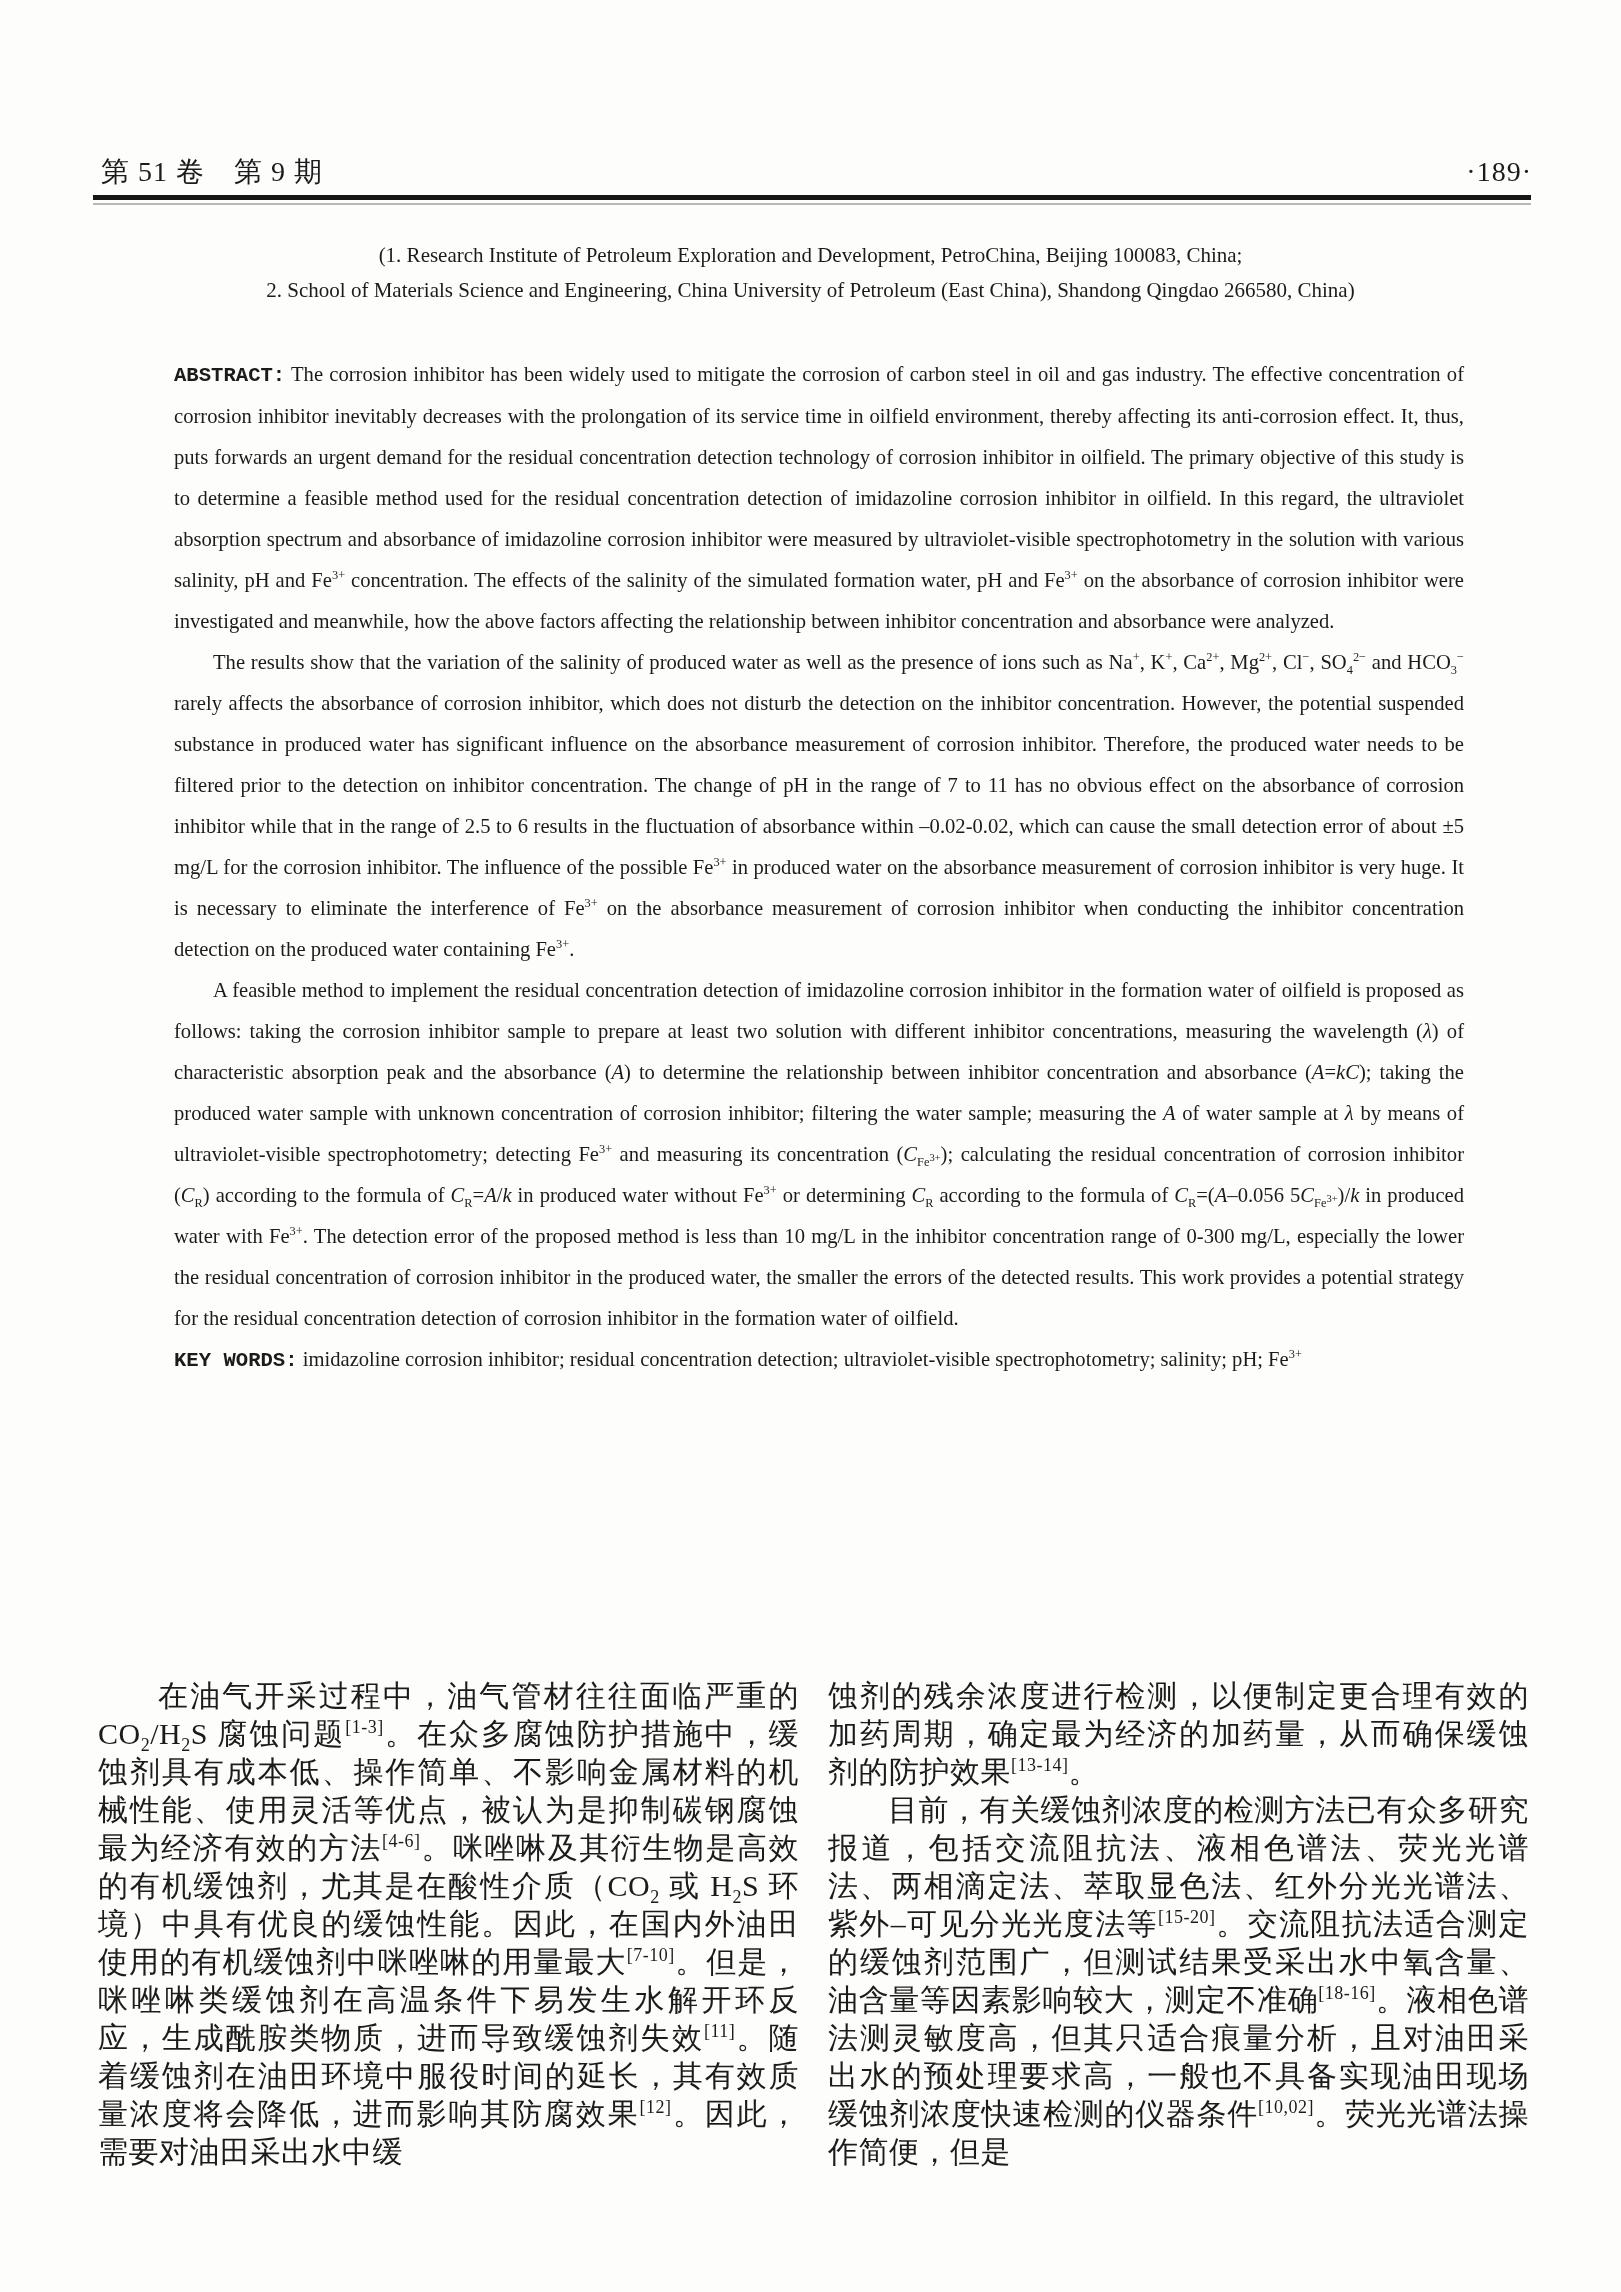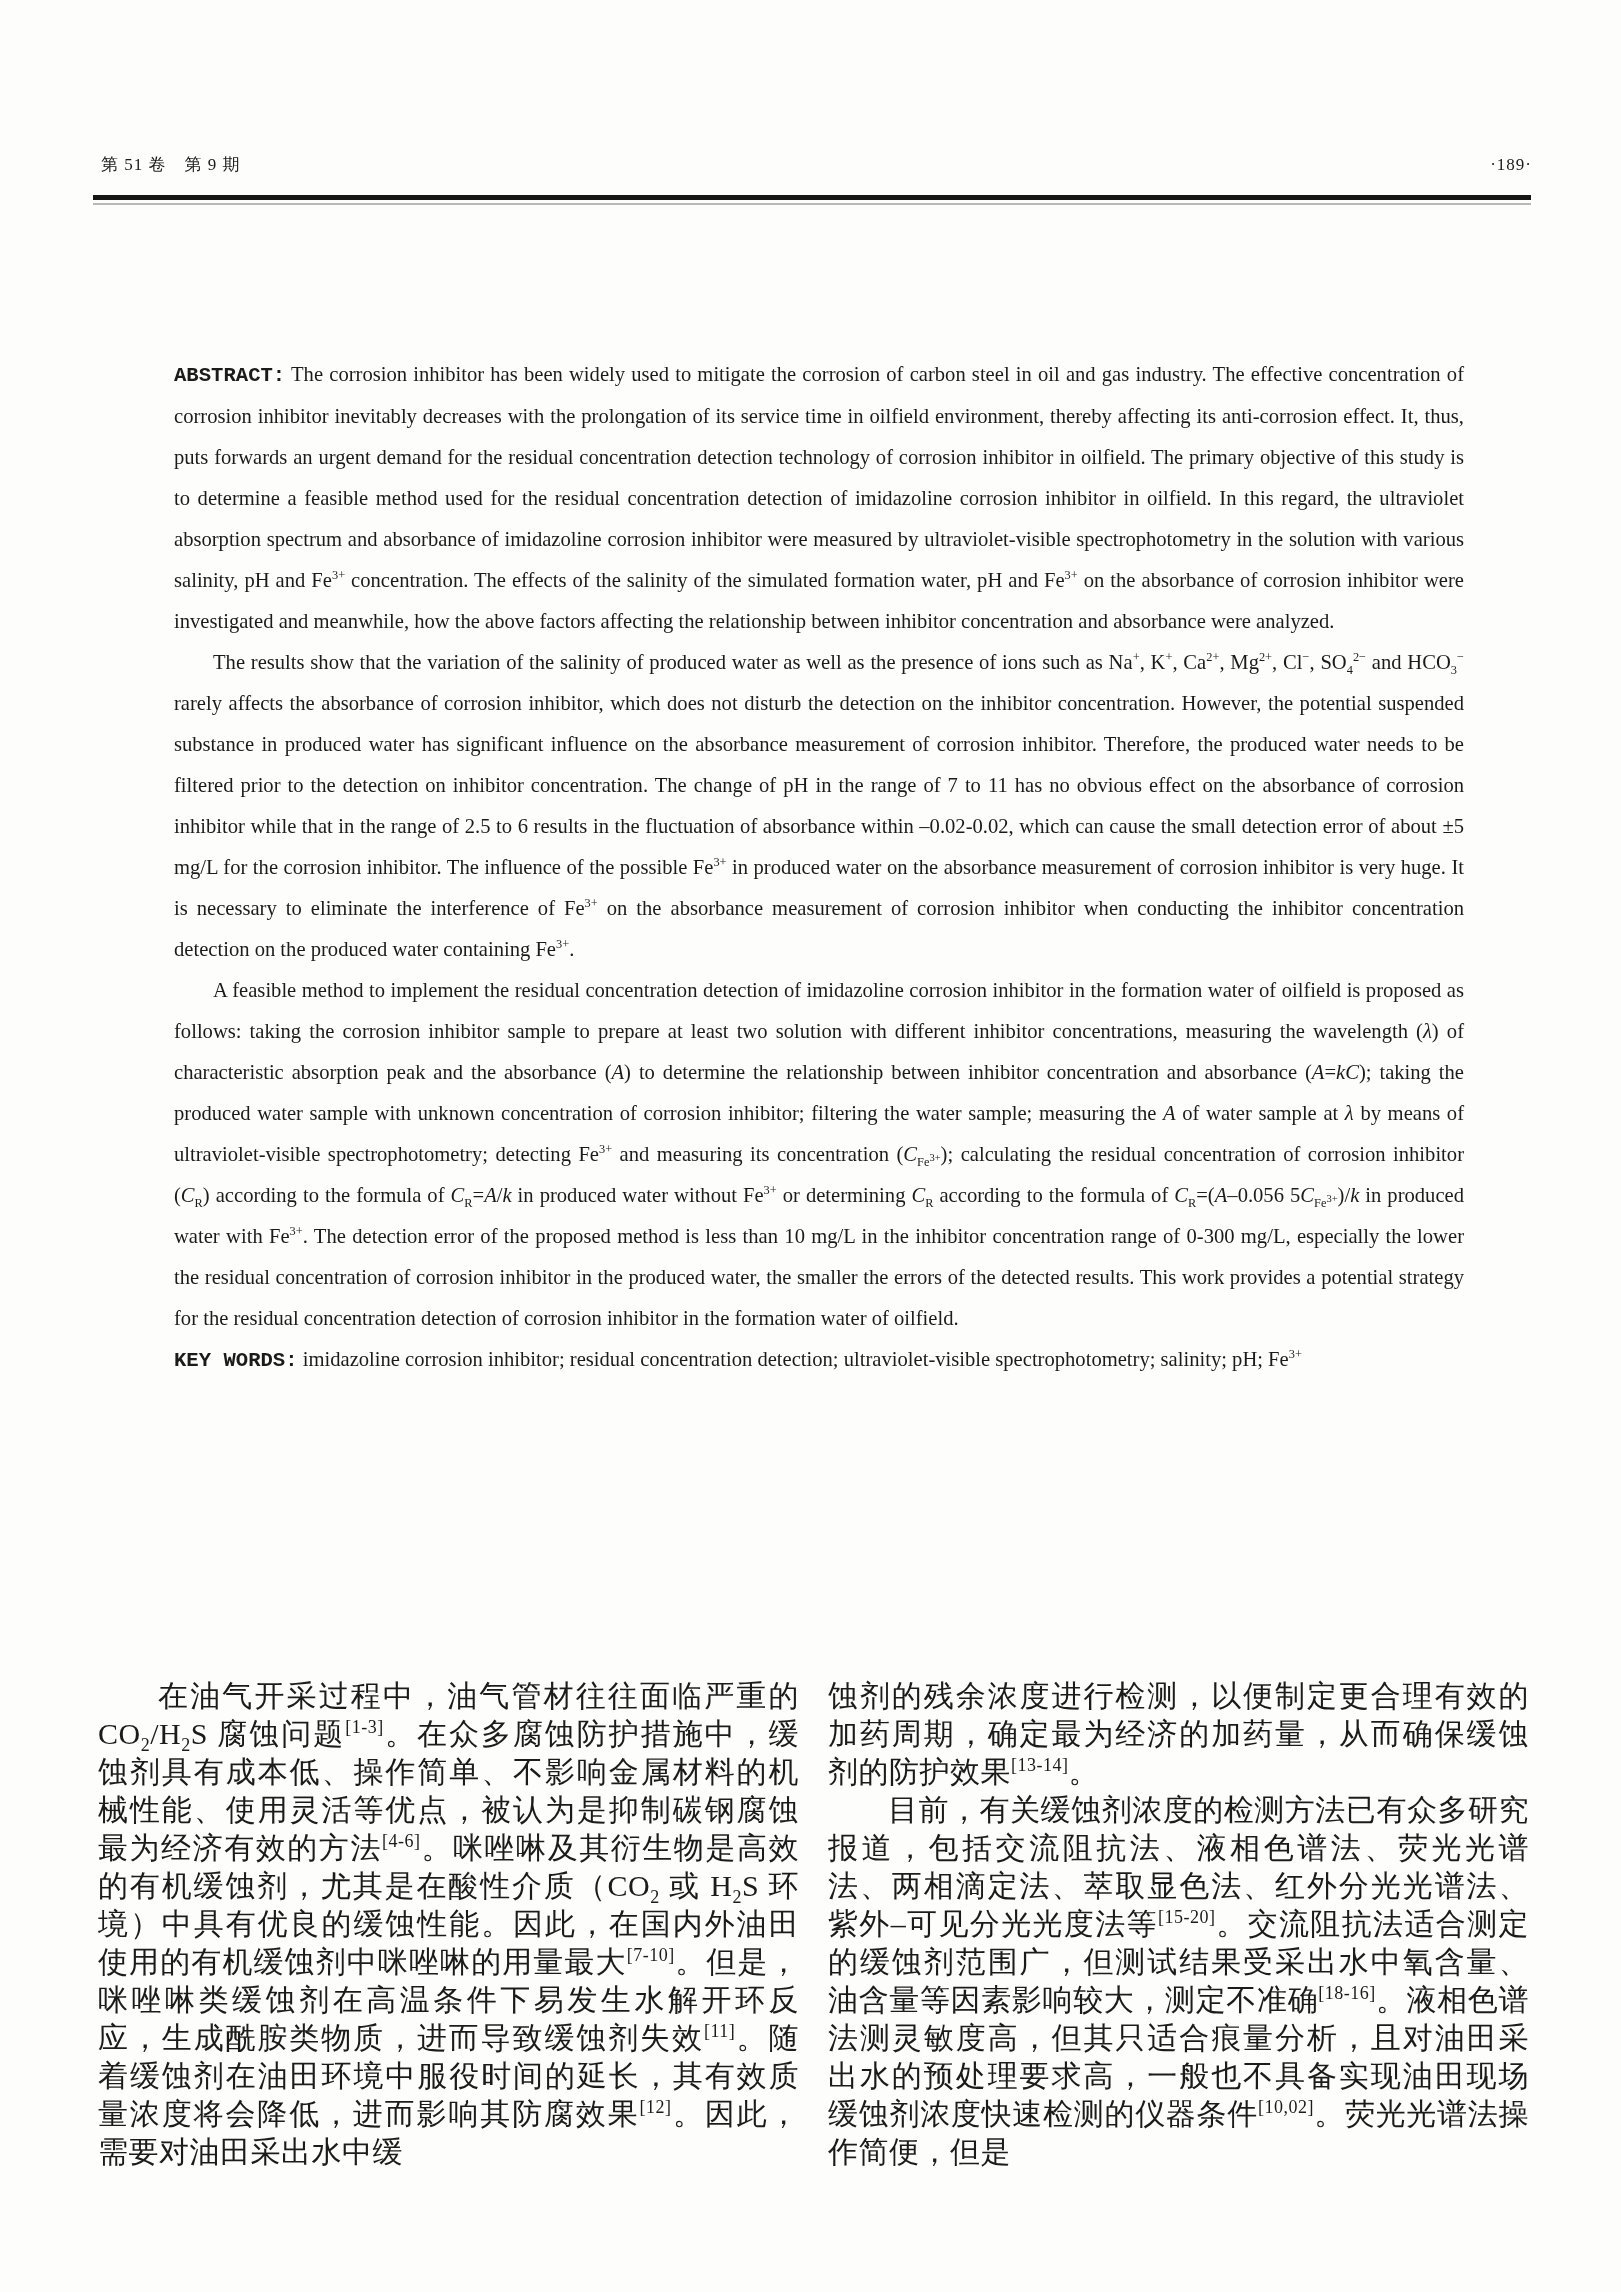--- a/index.html
+++ b/index.html
@@ -14,21 +14,21 @@
   }
   p{margin:0;padding:0;}
   sup{font-size:0.60em;line-height:0;vertical-align:super;}
   sub{font-size:0.60em;line-height:0;vertical-align:sub;}
   sub sup{font-size:0.85em;}
   i{font-style:italic;}
 
   .header{
     position:absolute;top:153px;left:101px;width:1431px;
     display:flex;justify-content:space-between;align-items:baseline;
-    font-size:17px;letter-spacing:1px;white-space:nowrap;
+    font-size:28px;letter-spacing:1px;white-space:nowrap;
   }
   .rule-thick{position:absolute;top:195px;left:93px;width:1438px;height:4.9px;background:#161616;}
   .rule-thin{position:absolute;top:203px;left:93px;width:1438px;height:2px;background:#b8b8b8;}
 
   .affiliations{
     position:absolute;top:238px;left:0;width:1621px;
     text-align:center;font-size:21px;line-height:35px;
   }
 
   .abstract{
@@ -54,20 +54,24 @@
 <div class="page">
 
   <div class="header">
     <span>第 51 卷　第 9 期</span>
     <span>·189·</span>
   </div>
 
   <div class="rule-thick"></div>
   <div class="rule-thin"></div>
 
+  <div class="affiliations">
+    <div>(1. Research Institute of Petroleum Exploration and Development, PetroChina, Beijing 100083, China;</div>
+    <div>2. School of Materials Science and Engineering, China University of Petroleum (East China), Shandong Qingdao 266580, China)</div>
+  </div>
 
   <div class="abstract">
     <p><b>ABSTRACT:</b><span> The corrosion inhibitor has been widely used to mitigate the corrosion of carbon steel in oil and gas industry. The effective concentration of corrosion inhibitor inevitably decreases with the prolongation of its service time in oilfield environment, thereby affecting its anti-corrosion effect. It, thus, puts forwards an urgent demand for the residual concentration detection technology of corrosion inhibitor in oilfield. The primary objective of this study is to determine a feasible method used for the residual concentration detection of imidazoline corrosion inhibitor in oilfield. In this regard, the ultraviolet absorption spectrum and absorbance of imidazoline corrosion inhibitor were measured by ultraviolet-visible spectrophotometry in the solution with various salinity, pH and Fe<sup>3+</sup> concentration. The effects of the salinity of the simulated formation water, pH and Fe<sup>3+</sup> on the absorbance of corrosion inhibitor were investigated and meanwhile, how the above factors affecting the relationship between inhibitor concentration and absorbance were analyzed.</span></p>
     <p class="indent">The results show that the variation of the salinity of produced water as well as the presence of ions such as Na<sup>+</sup>, K<sup>+</sup>, Ca<sup>2+</sup>, Mg<sup>2+</sup>, Cl<sup>−</sup>, SO<sub>4</sub><sup>2−</sup> and HCO<sub>3</sub><sup>−</sup> rarely affects the absorbance of corrosion inhibitor, which does not disturb the detection on the inhibitor concentration. However, the potential suspended substance in produced water has significant influence on the absorbance measurement of corrosion inhibitor. Therefore, the produced water needs to be filtered prior to the detection on inhibitor concentration. The change of pH in the range of 7 to 11 has no obvious effect on the absorbance of corrosion inhibitor while that in the range of 2.5 to 6 results in the fluctuation of absorbance within –0.02-0.02, which can cause the small detection error of about ±5 mg/L for the corrosion inhibitor. The influence of the possible Fe<sup>3+</sup> in produced water on the absorbance measurement of corrosion inhibitor is very huge. It is necessary to eliminate the interference of Fe<sup>3+</sup> on the absorbance measure­ment of corrosion inhibitor when conducting the inhibitor concentration detection on the produced water containing Fe<sup>3+</sup>.</p>
     <p class="indent">A feasible method to implement the residual concentration detection of imidazoline corrosion inhibitor in the formation water of oilfield is proposed as follows: taking the corrosion inhibitor sample to prepare at least two solution with different inhibitor concentrations, measuring the wavelength (<i>λ</i>) of characteristic absorption peak and the absorbance (<i>A</i>) to determine the relationship between inhibitor concentration and absorbance (<i>A</i>=<i>kC</i>); taking the produced water sample with unknown concen­tration of corrosion inhibitor; filtering the water sample; measuring the <i>A</i> of water sample at <i>λ</i> by means of ultraviolet-visible spectrophotometry; detecting Fe<sup>3+</sup> and measuring its concentration (<i>C</i><sub>Fe<sup>3+</sup></sub>); calculating the residual concentration of corrosion inhibitor (<i>C</i><sub>R</sub>) according to the formula of <i>C</i><sub>R</sub>=<i>A</i>/<i>k</i> in produced water without Fe<sup>3+</sup> or determining <i>C</i><sub>R</sub> according to the formula of <i>C</i><sub>R</sub>=(<i>A</i>–0.056 5<i>C</i><sub>Fe<sup>3+</sup></sub>)/<i>k</i> in produced water with Fe<sup>3+</sup>. The detection error of the proposed method is less than 10 mg/L in the inhibitor concentration range of 0-300 mg/L, especially the lower the residual concentration of corrosion inhibitor in the produced water, the smaller the errors of the detected results. This work provides a potential strategy for the residual concentration detection of corrosion inhibitor in the formation water of oilfield.</p>
     <p><b>KEY WORDS:</b><span> imidazoline corrosion inhibitor; residual concentration detection; ultraviolet-visible spectrophotometry; salinity; pH; Fe<sup>3+</sup></span></p>
   </div>
 
   <div class="columns">
     <div class="col">

